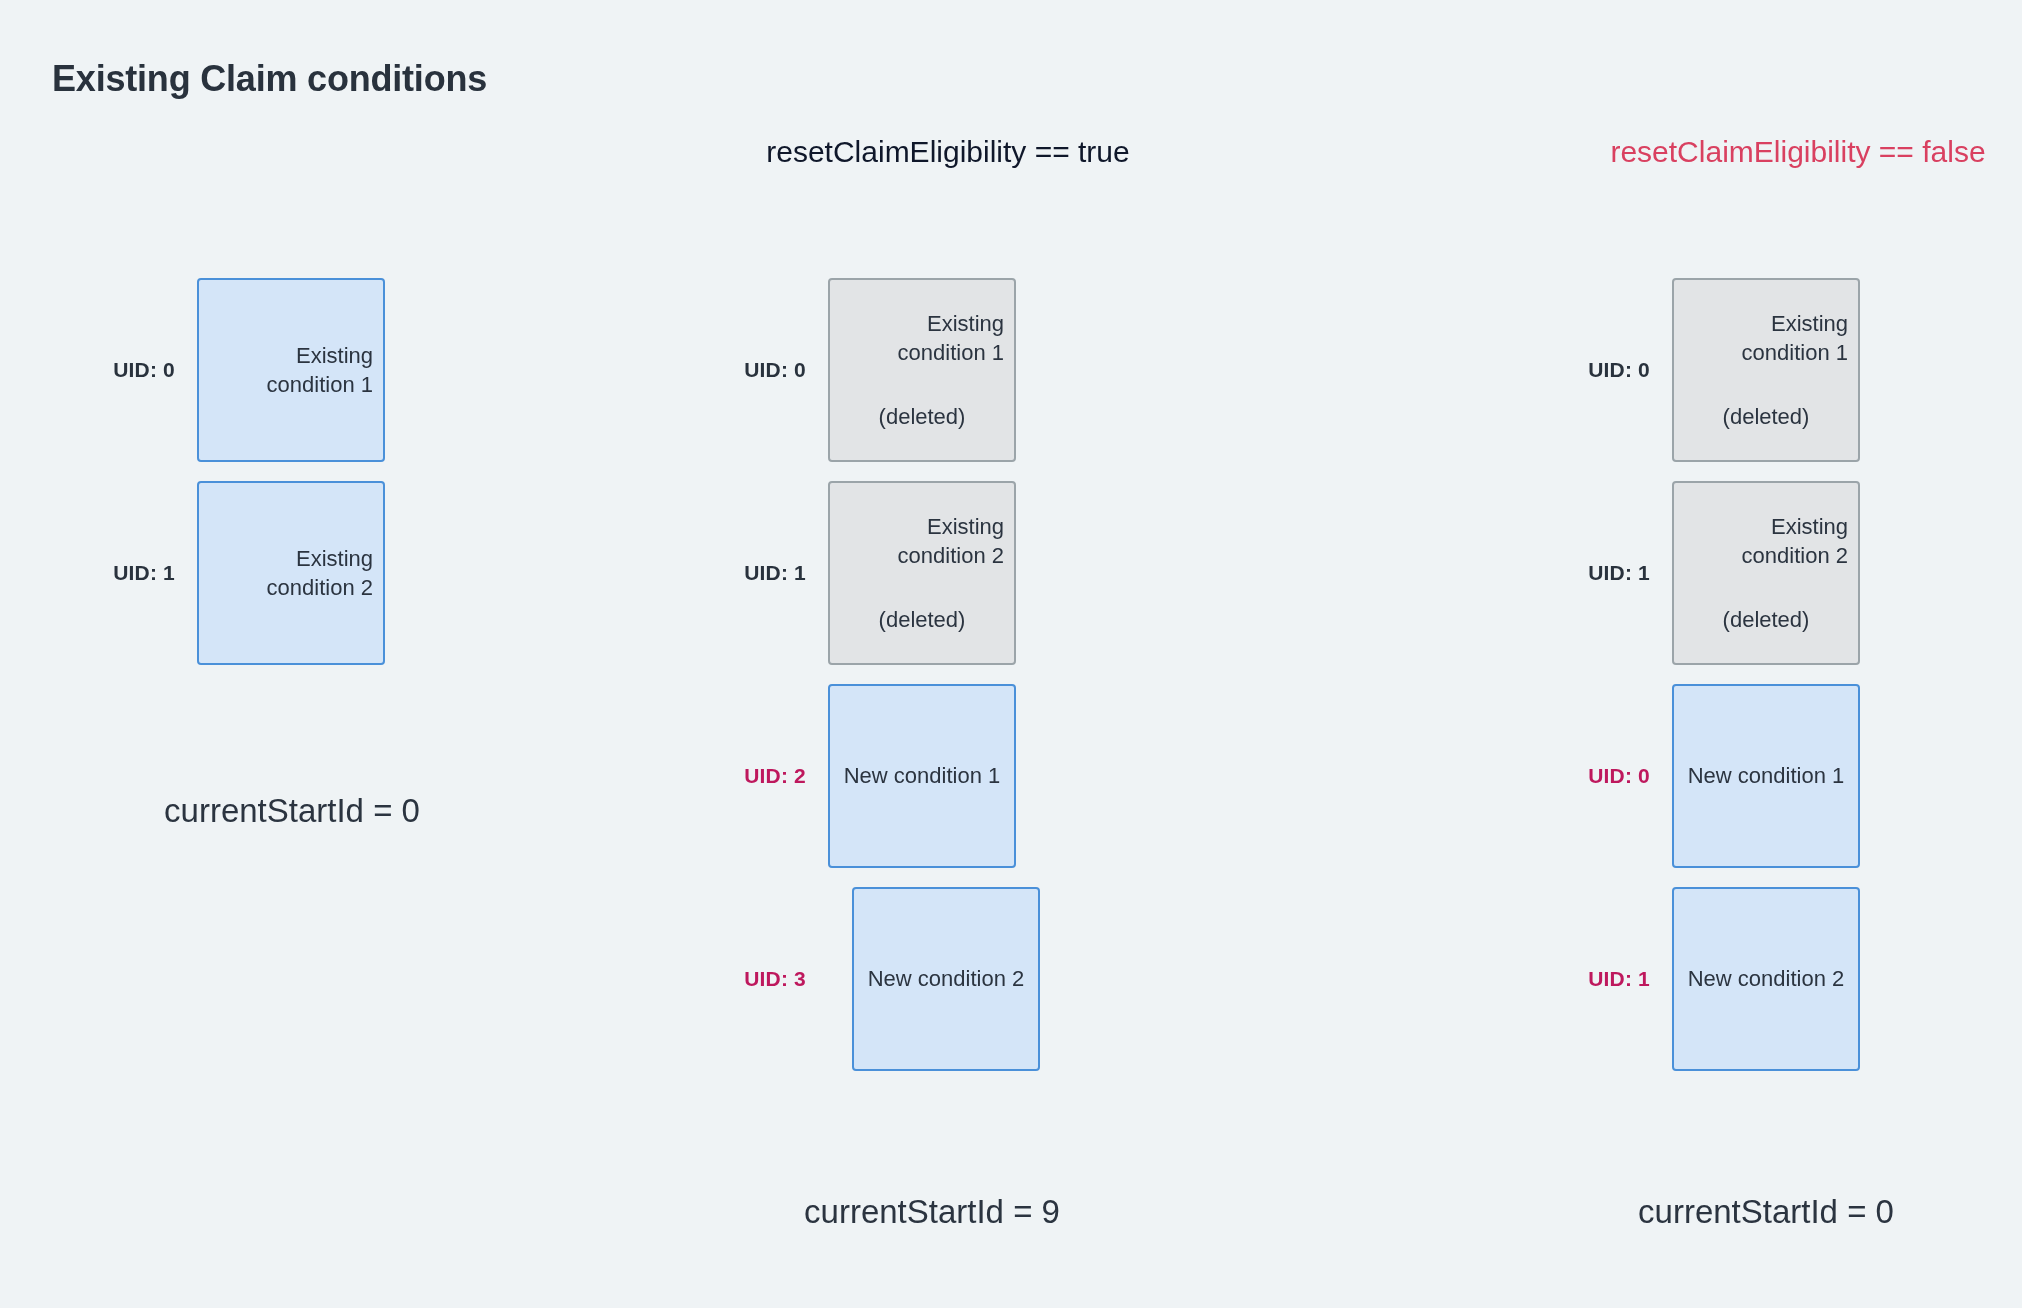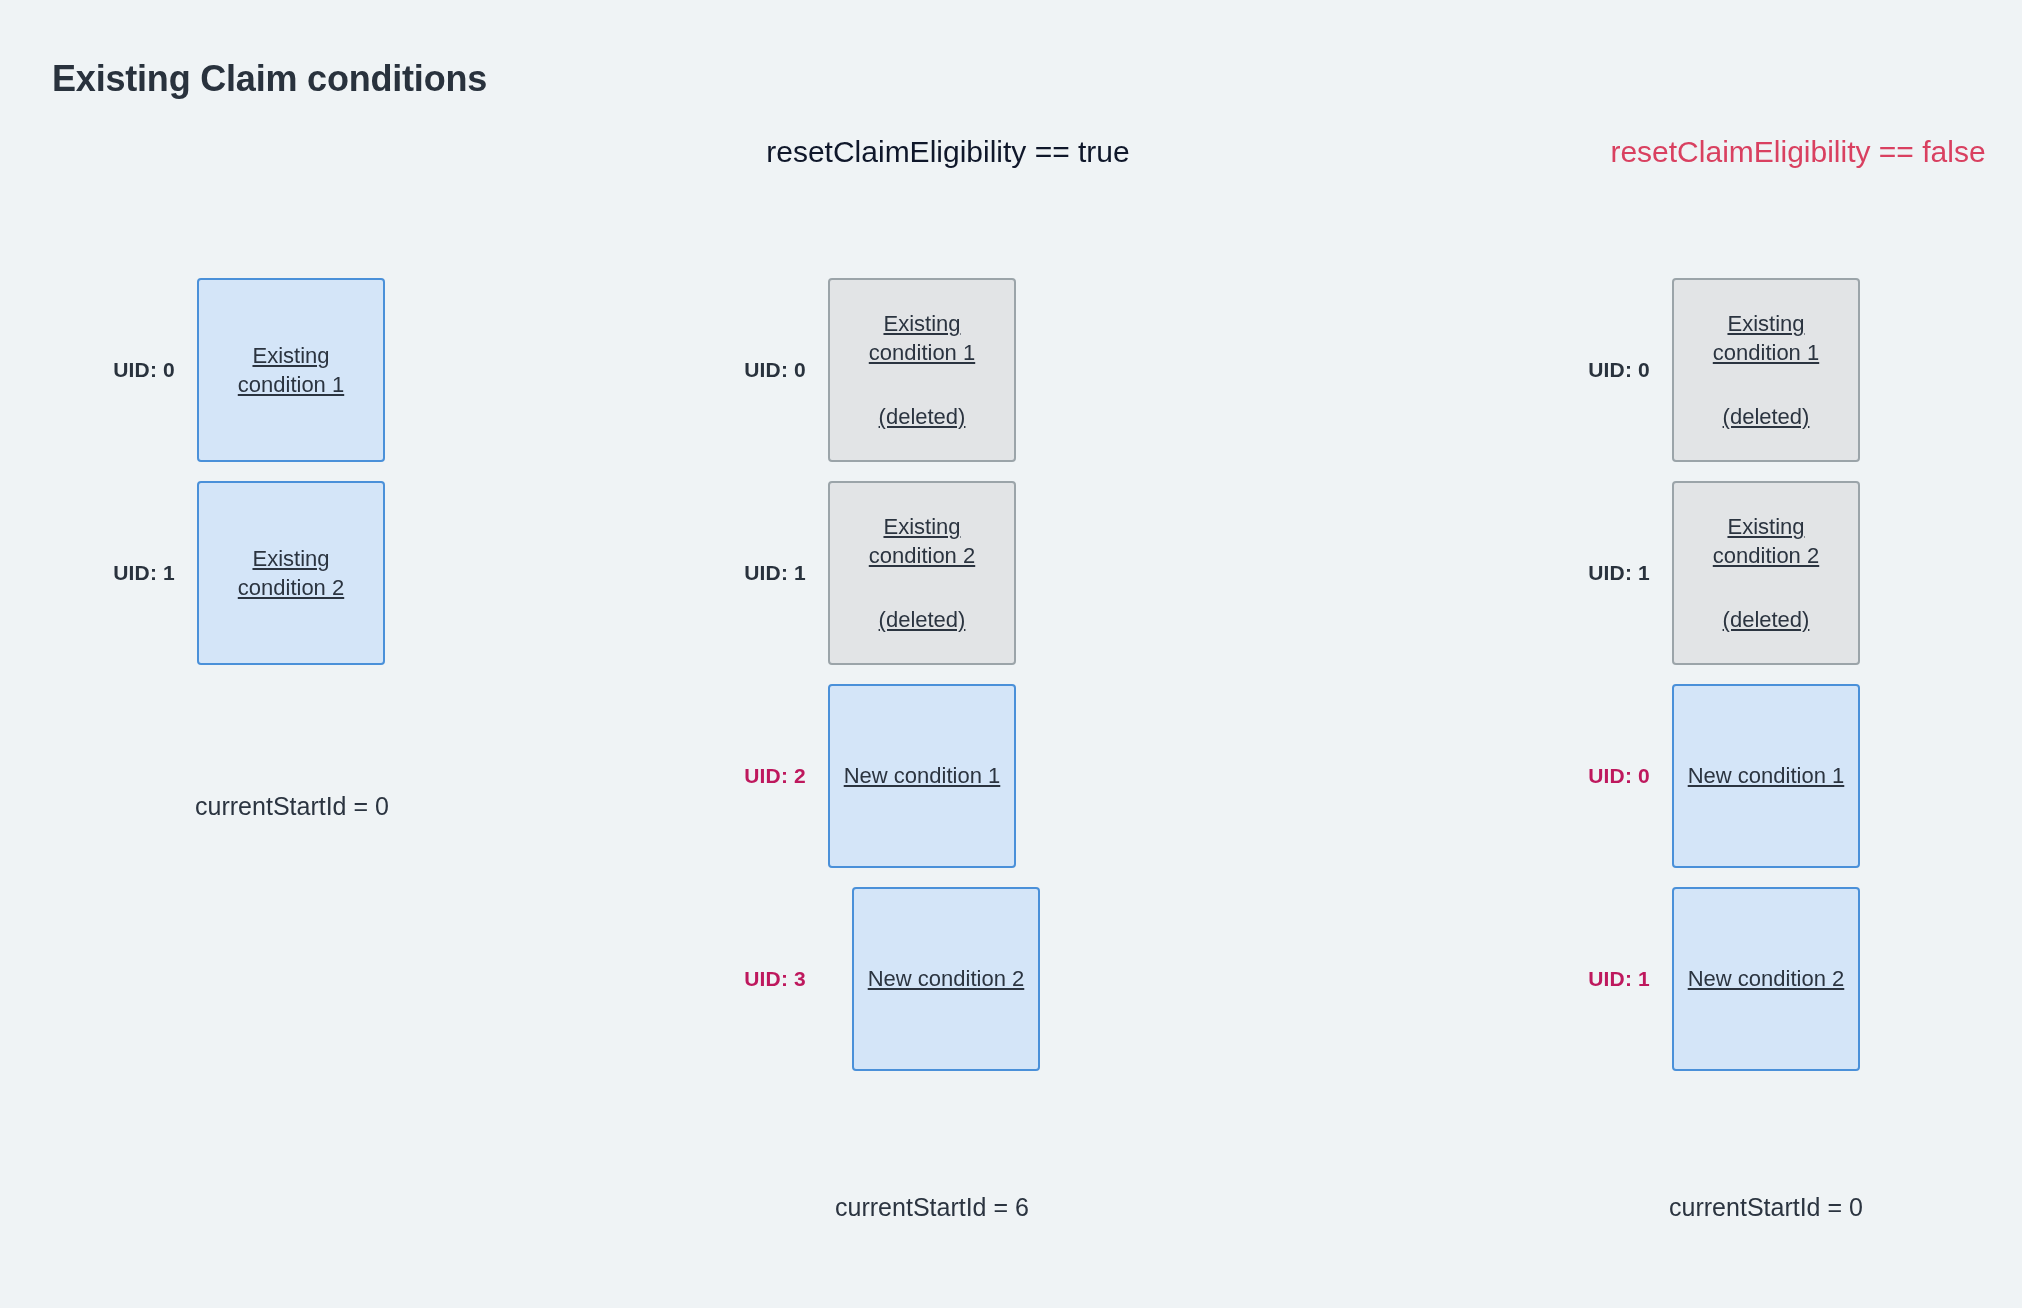--- a/index.html
+++ b/index.html
@@ -82,45 +82,44 @@
     width: 188px;
     height: 184px;
     border-radius: 4px;
     box-sizing: border-box;
     display: flex;
     flex-direction: column;
     align-items: center;
     justify-content: center;
     font-size: 22px;
     line-height: 1.32;
-    text-align: center;
+    text-align: right;
     color: #2b3440;
     padding: 8px 10px;
-    text-decoration: underline;
   }
   .cond-box.blue {
     background: #d4e5f8;
     border: 2px solid #4a90d9;
   }
   .cond-box.grey {
     background: #e2e4e6;
     border: 2px solid #9ba4a9;
   }
 
   .box-title { display: block; }
   .box-deleted {
     display: block;
     margin-top: 34px;
   }
   .box-deleted:empty { display: none; }
 
   
   .footer-text {
     position: absolute;
-    font-size: 25px;
+    font-size: 33px;
     color: #2b3440;
     white-space: nowrap;
     transform: translateX(-50%);
   }
   #footer-existing   { left: 292px;  top: 792px; }
   #footer-reset-true { left: 932px;  top: 1193px; }
   #footer-reset-false{ left: 1766px; top: 1193px; }
 </style>
 </head>
 <body>
@@ -200,17 +199,17 @@
       <div class="row" style="left: 74px; top: 887px; height: 184px;">
         <div class="uid-label blue">UID: 1</div>
         <div class="cond-box blue">
           <span class="box-title">New condition 2</span>
         </div>
       </div>
     </div>
 
   <div class="footer-text" id="footer-existing">currentStartId = 0</div>
 
-  <div class="footer-text" id="footer-reset-true">currentStartId = 6</div>
+  <div class="footer-text" id="footer-reset-true">currentStartId = 9</div>
 
   <div class="footer-text" id="footer-reset-false">currentStartId = 0</div>
 
 </div>
 
 </body></html>

